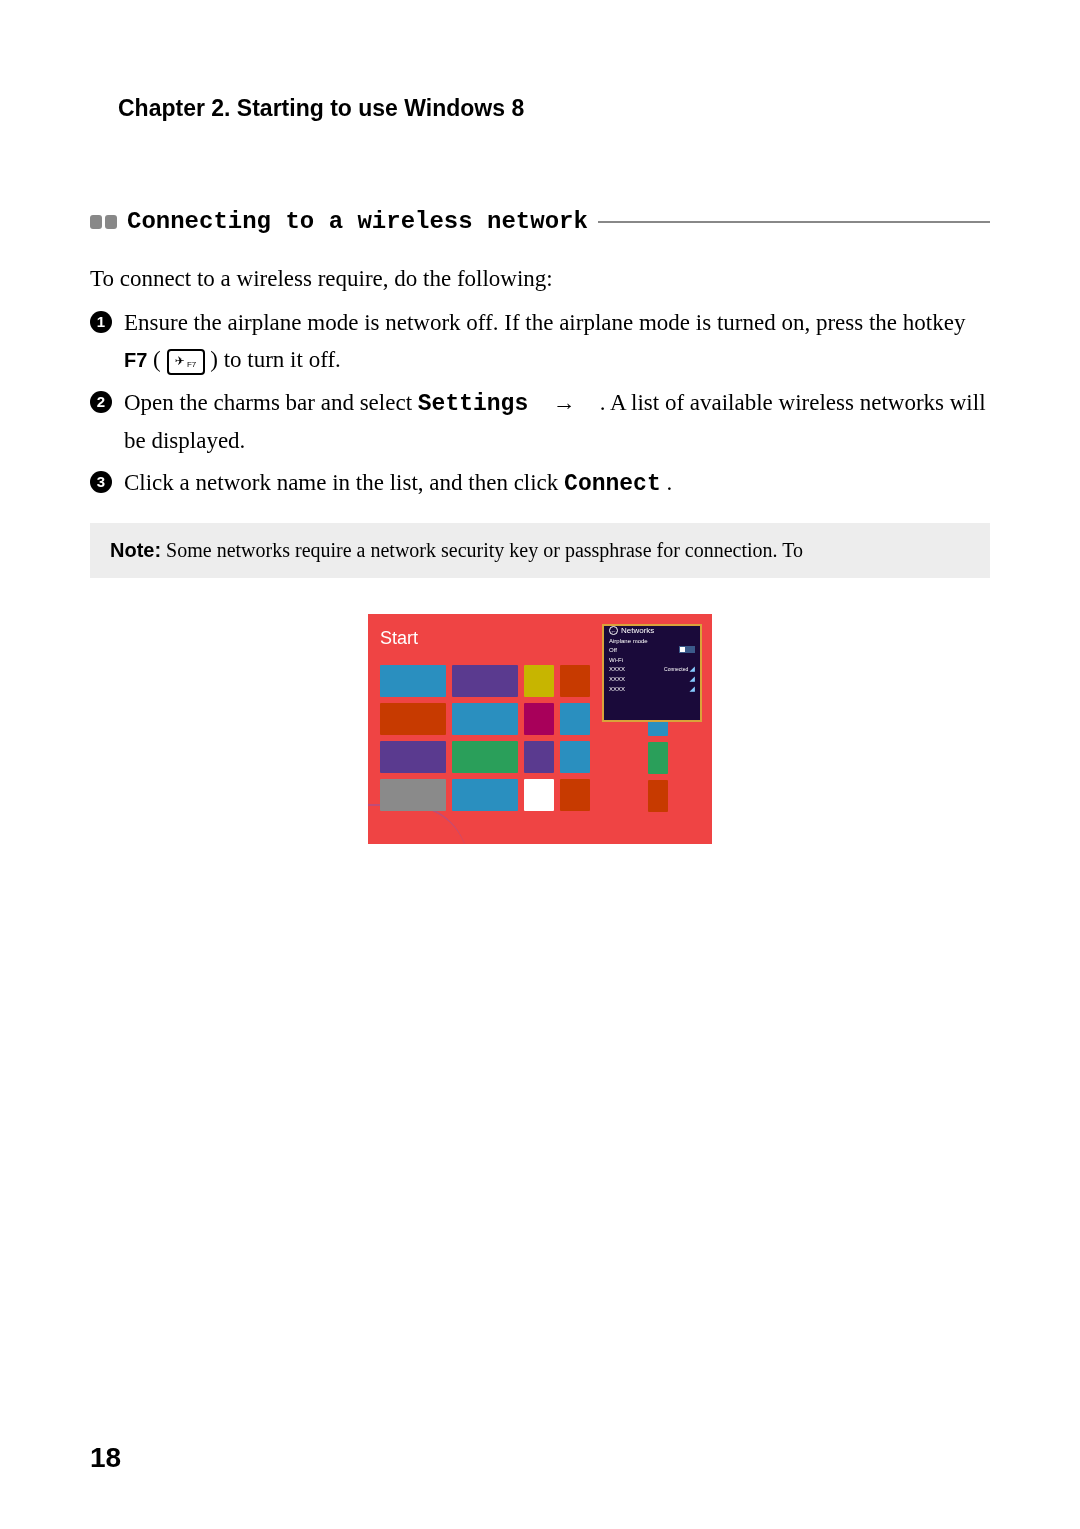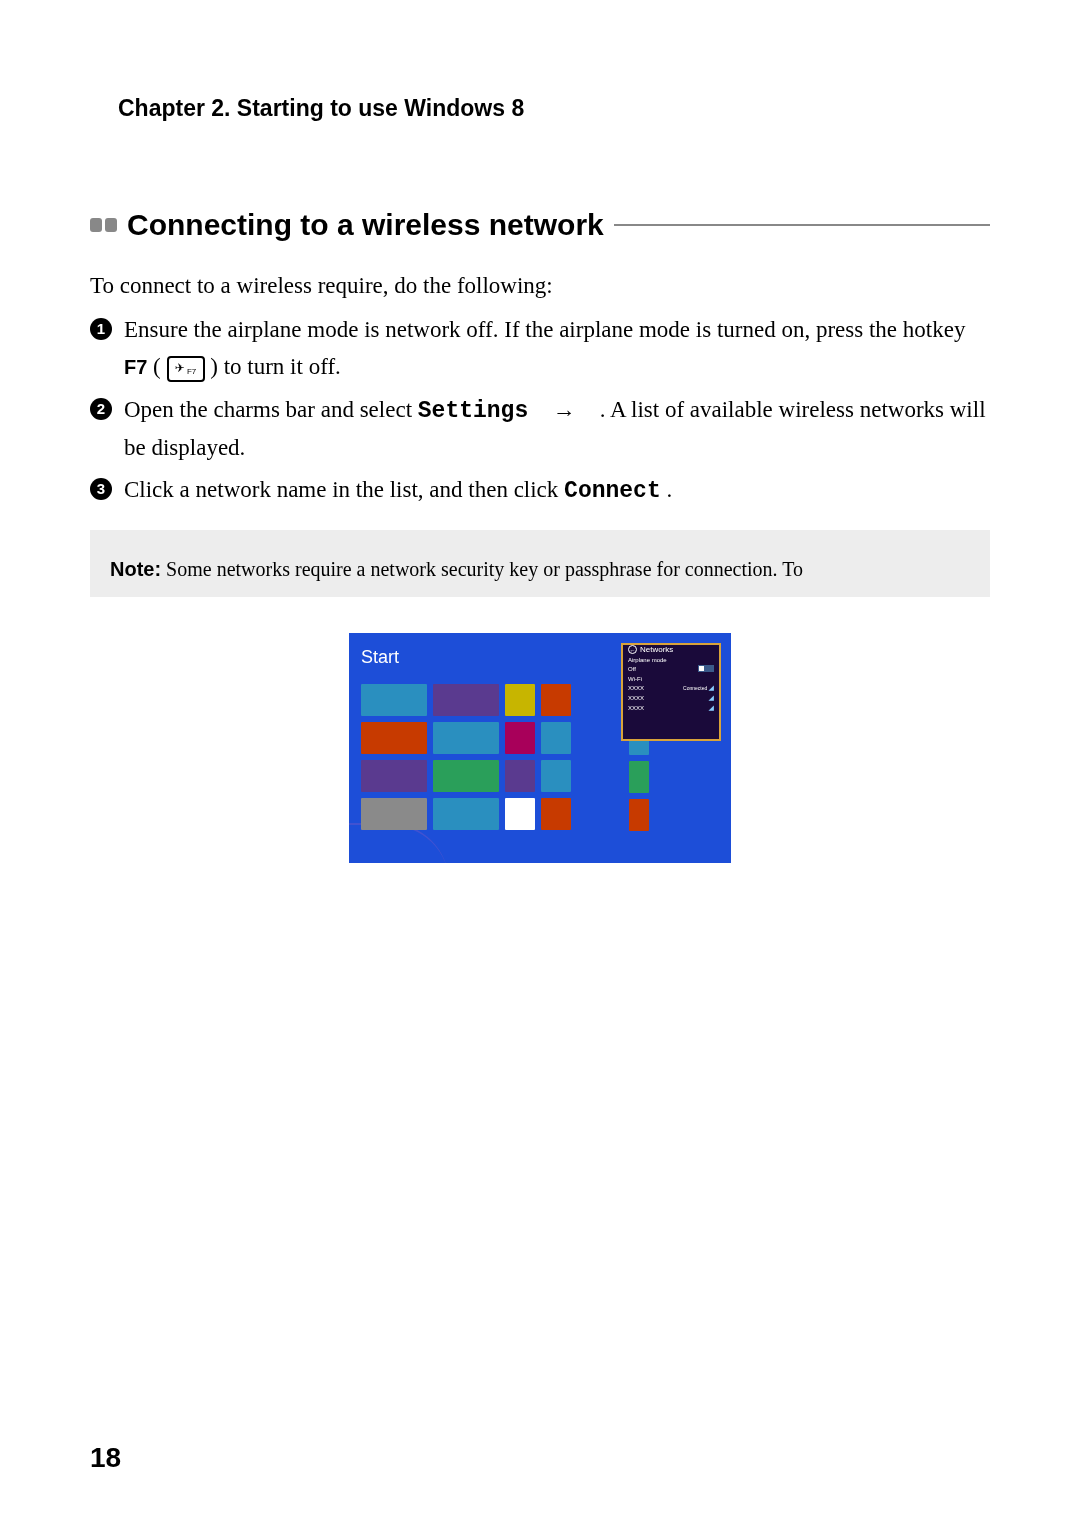--- a/index.html
+++ b/index.html
@@ -29,23 +29,23 @@
     gap: 3px;
     margin-right: 10px;
   }
   .dash-icons span {
     width: 12px;
     height: 14px;
     background: #888;
     border-radius: 3px;
   }
   .section-title {
-    font-family: Liberation Sans, sans-serif;
-    font-weight: bold;
-    font-size: 30px;
+    font-family: Liberation Mono, monospace;
+    font-weight: bold;
+    font-size: 24px;
   }
   .title-rule {
     flex: 1;
     border-top: 2px solid #888;
     margin-left: 10px;
   }
   .intro-line {
     font-size: 23px;
     margin-bottom: 10px;
     line-height: 1.4;
@@ -102,42 +102,42 @@
     text-align: center;
   }
   .arrow-sym {
     font-size: 23px;
     display:inline-block;
     width: 60px;
     text-align:center;
   }
   .note-box {
     background: #ededed;
-    padding: 26px 20px 14px 20px;
+    padding: 14px 20px 14px 20px;
     margin-top: 20px;
     font-size: 20px;
     line-height: 1.35;
   }
   .note-box .note-label {
     font-family: Arial, Helvetica, sans-serif;
     font-weight: bold;
   }
   .note-body-indent {
     padding-left: 54px;
     display:block;
   }
   .figure-wrap {
     display: flex;
     justify-content: center;
     margin-top: 36px;
   }
   .figure {
-    width: 382px;
+    width: 344px;
     height: 230px;
-    background: #1d4ed8;
+    background: #ef4444;
     position: relative;
     overflow: hidden;
   }
   .figure-left {
     position:absolute;
     left:0; top:0; bottom:0;
     width: 290px;
     padding: 14px 12px;
   }
   .start-label {

